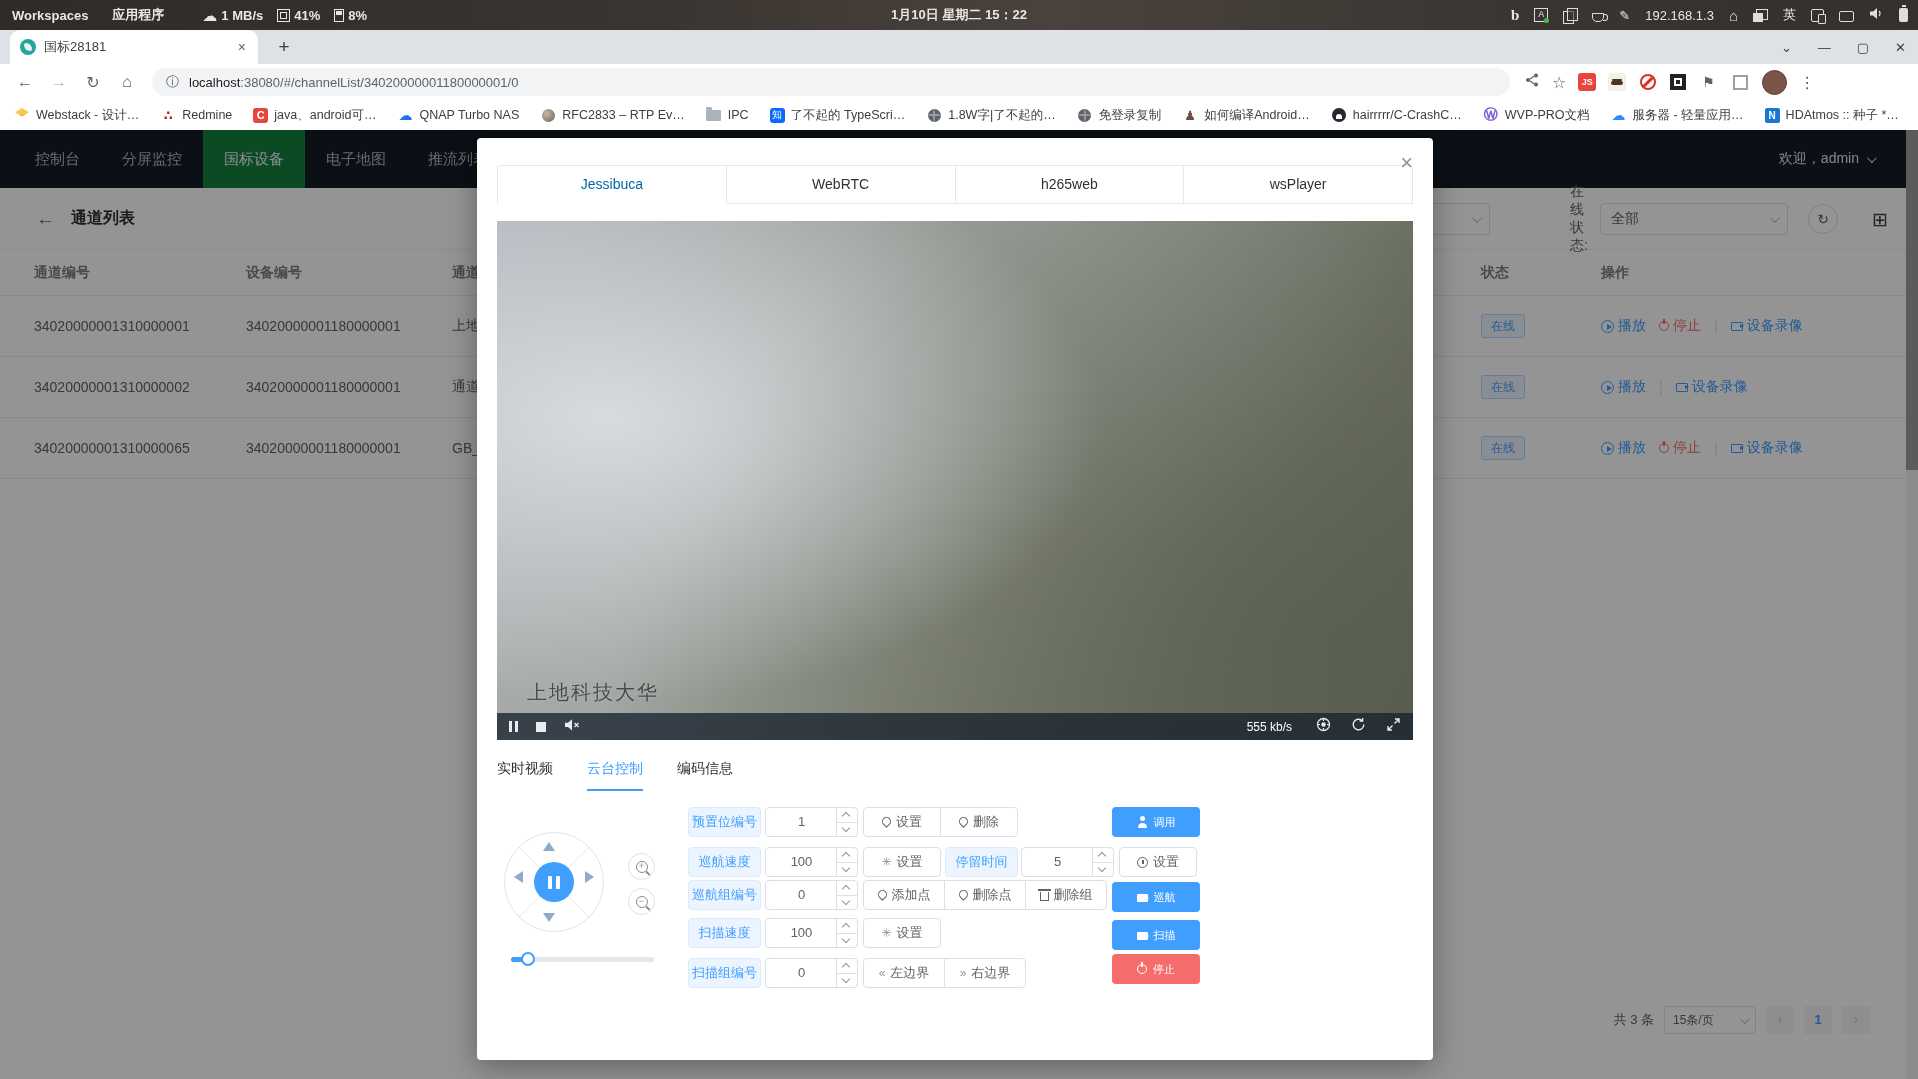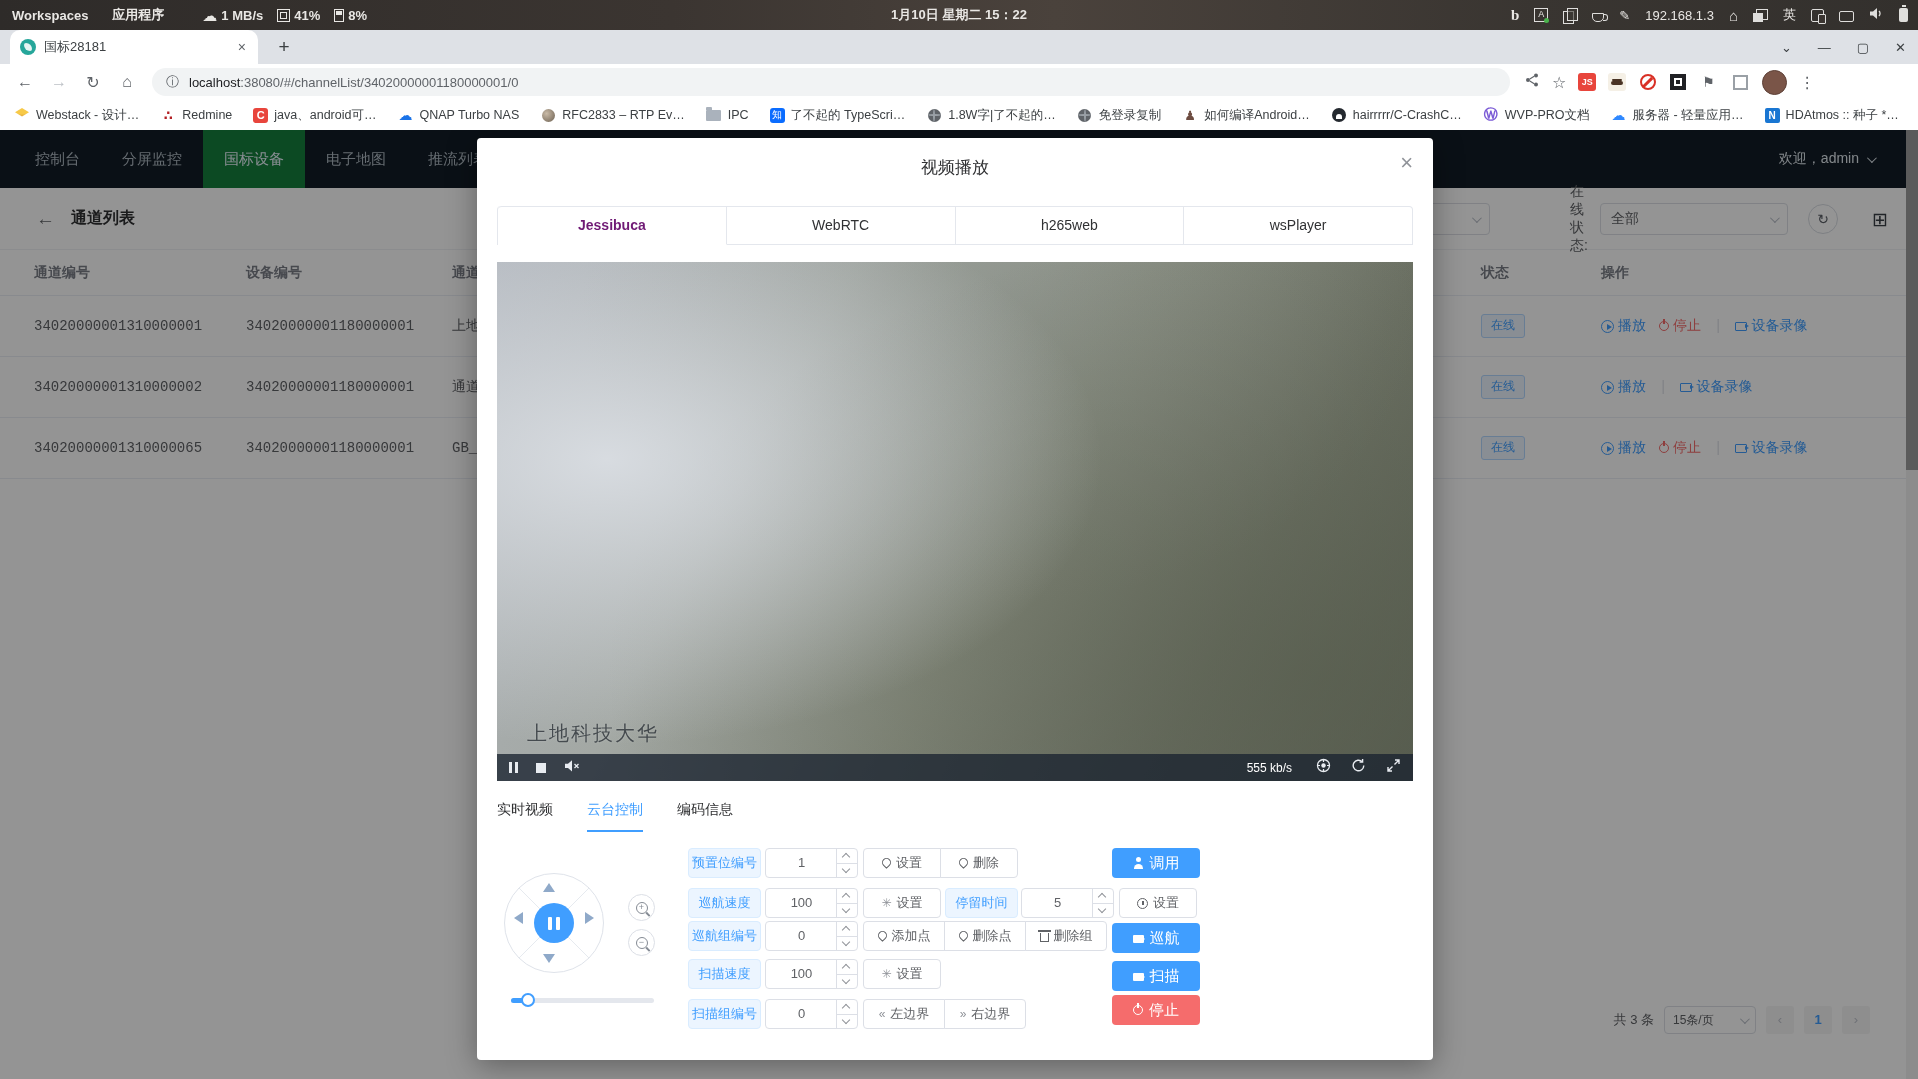--- a/index.html
+++ b/index.html
@@ -108,21 +108,21 @@
   .ph-title { margin-left:16px; font-size:16px; font-weight:bold; color:#303133; }
   .ph-right { position:absolute; right:0; top:0; height:62px; display:flex; align-items:center; }
   .sel { height:32px; border:1px solid #dcdfe6; border-radius:4px; background:#fff; display:flex; align-items:center; padding:0 10px; font-size:14px; color:#606266; gap:8px; }
   .sel .cv { margin-left:auto; }
   .ph-partial-sel { position:absolute; left:-518px; top:15px; width:90px; }
   .ph-label { position:absolute; right:330px; font-size:14px; color:#606266; }
   .ph-sel-all { position:absolute; right:130px; width:188px; top:15px; }
   .circ-btn { position:absolute; right:80px; width:30px; height:30px; border:1px solid #d8dce2; border-radius:50%; text-align:center; line-height:28px; font-size:14px; color:#5a5f66; }
   .grid-btn { position:absolute; right:30px; font-size:19px; color:#3a3f45; }
 
-  #tablewrap { position:relative; font-size:14px; color:#606266;font-family:Liberation Mono, monospace; }
+  #tablewrap { position:relative; font-size:14px; color:#606266; }
   .t-head { height:46px; border-bottom:1px solid #ebeef5; position:relative; font-weight:bold; color:#7a7e87; }
   .t-row { height:61px; border-bottom:1px solid #ebeef5; position:relative; }
   .tc { position:absolute; top:50%; transform:translateY(-50%); white-space:nowrap; }
   .c1 { left:34px; } .c2 { left:246px; } .c3 { left:452px; } .c4 { left:1481px; } .c5 { left:1601px; }
   .tag { display:inline-block; height:24px; line-height:22px; padding:0 9px; border:1px solid #b3d8ff; background:#ecf5ff; color:#409eff; border-radius:3px; font-size:12px; }
   .ops { display:flex; align-items:center; gap:13px; }
   .oplink { display:flex; align-items:center; gap:4px; font-size:14px; }
   .op-blue { color:#409eff; } .op-red { color:#f56c6c; }
   .opdiv { color:#dcdfe6; }
 
@@ -136,21 +136,21 @@
 
   #mask { position:absolute; inset:0; background:rgba(0,0,0,0.42); }
 
   
   #modal { position:absolute; left:477px; top:8px; width:956px; height:922px; background:#fff; border-radius:4px;
     box-shadow:0 6px 30px rgba(0,0,0,.35); padding:0 20px; }
   .m-title { text-align:center; padding-top:18px; font-size:17px; color:#303133; }
   .m-close { position:absolute; top:14px; right:20px; font-size:22px; color:#909399; line-height:1; }
   .ptabs { margin-top:27px; display:flex; height:39px; border-left:1px solid #e4e7ed; border-radius:4px 4px 0 0; }
   .ptab { flex:1; border:1px solid #e4e7ed; border-left:none; text-align:center; line-height:37px; font-size:14px; color:#303133; background:#fff; }
-  .ptab.active { color:#701a75; border-bottom-color:#fff; font-weight:bold; }
+  .ptab.active { color:#0369a1; border-bottom-color:#fff; font-weight:normal; }
   .ptab:first-child { border-radius:4px 0 0 0; } .ptab:last-child { border-radius:0 4px 0 0; }
 
   #video { margin-top:17px; height:519px; position:relative; overflow:hidden;
     background:
       radial-gradient(900px 520px at 12% 38%, rgba(218,222,227,.95), rgba(218,222,227,0) 55%),
       radial-gradient(1100px 700px at 90% 80%, rgba(86,92,76,.6), rgba(86,92,76,0) 65%),
       radial-gradient(700px 500px at 55% 8%, rgba(142,148,142,.5), rgba(142,148,142,0) 60%),
       linear-gradient(118deg,#aeb3ba 0%,#a3a8a4 30%,#868b7e 55%,#6b7063 78%,#585d51 100%); }
   .v-time { position:absolute; top:20px; right:55px; color:#fff; font-size:23px; letter-spacing:1px; text-shadow:0 1px 3px rgba(0,0,0,.4); }
   .v-mark { position:absolute; left:30px; bottom:34px; font-size:20px; color:#2e343a; opacity:.8; text-shadow:0 0 2px rgba(255,255,255,.3); letter-spacing:2px; }
@@ -198,21 +198,21 @@
   .spin i::after { content:''; position:absolute; left:6px; width:5px; height:5px; border-right:1.2px solid #909399; border-bottom:1.2px solid #909399; }
   .spin .cu::after { top:5px; transform:rotate(-135deg); }
   .spin .cd::after { top:2px; transform:rotate(45deg); }
   .grp { display:flex; flex:none; }
   .btn { height:30px; border:1px solid #dcdfe6; background:#fff; color:#606266; font-size:13px;
     display:flex; align-items:center; justify-content:center; gap:5px; font-family:inherit; }
   .grp .btn { width:78px; } .grp .btn + .btn { margin-left:-1px; }
   .grp3 .btn { width:82px; }
   .grp .btn:first-child { border-radius:4px 0 0 4px; } .grp .btn:last-child { border-radius:0 4px 4px 0; }
   .grp .btn:only-child { border-radius:4px; }
-  .abtn { position:absolute; left:424px; width:88px; height:30px; border-radius:4px; border:none; color:#fff; font-size:15px;
+  .abtn { position:absolute; left:424px; width:88px; height:30px; border-radius:4px; border:none; color:#fff; font-size:11px;
     display:flex; align-items:center; justify-content:center; gap:6px; font-family:inherit; }
   .abtn.blue { background:#409eff; } .abtn.red { background:#f56c6c; }
   .a1{top:0;} .a3{top:75px;} .a4{top:113px;} .a5{top:147px;}
 
   
   .ic { display:inline-block; position:relative; flex:none; }
   .ic-pin { width:9px; height:9px; border:1.5px solid currentColor; border-radius:50% 50% 50% 0; transform:rotate(-45deg); margin-top:-2px; }
   .ic-aster { font-style:normal; font-size:12px; line-height:1; color:#909399; }
   .ic-clock { width:11px; height:11px; border:1.5px solid currentColor; border-radius:50%; }
   .ic-clock::after { content:''; position:absolute; left:4px; top:2px; width:1.5px; height:4px; background:currentColor; }
@@ -511,21 +511,20 @@
     <span class="pg-btn">›</span>
   </div>
 
   <div id="pg-scrollbar">
       <div id="pg-thumb"></div>
     </div>
 
   <div id="mask"></div>
 
   <div id="modal">
-    <div class="m-title">视频播放</div>
     <span class="m-close">×</span>
 
     <div class="ptabs">
       <div class="ptab active">Jessibuca</div>
       <div class="ptab">WebRTC</div>
       <div class="ptab">h265web</div>
       <div class="ptab">wsPlayer</div>
     </div>
 
     <div id="video">

